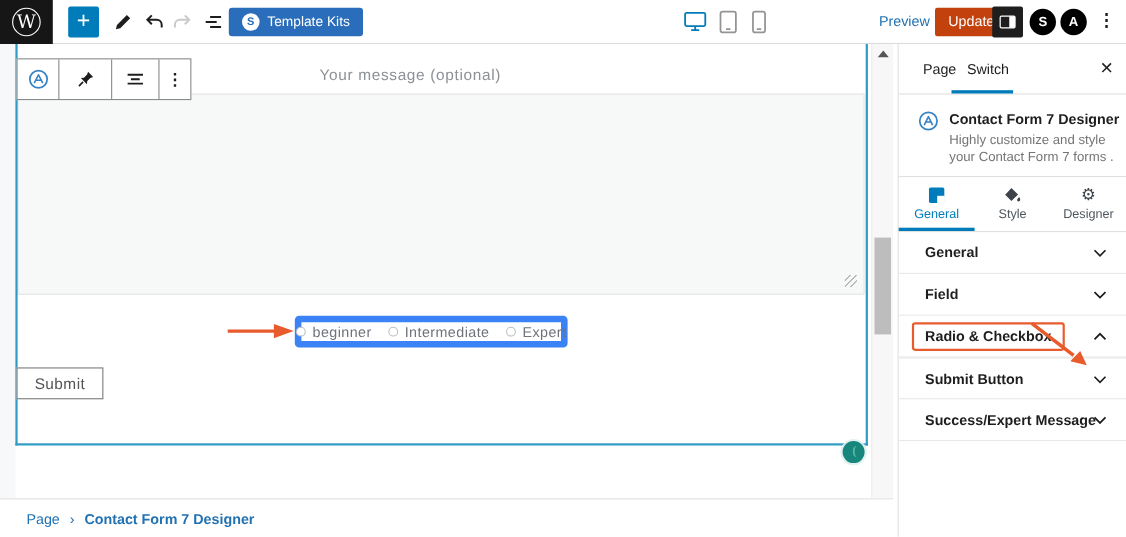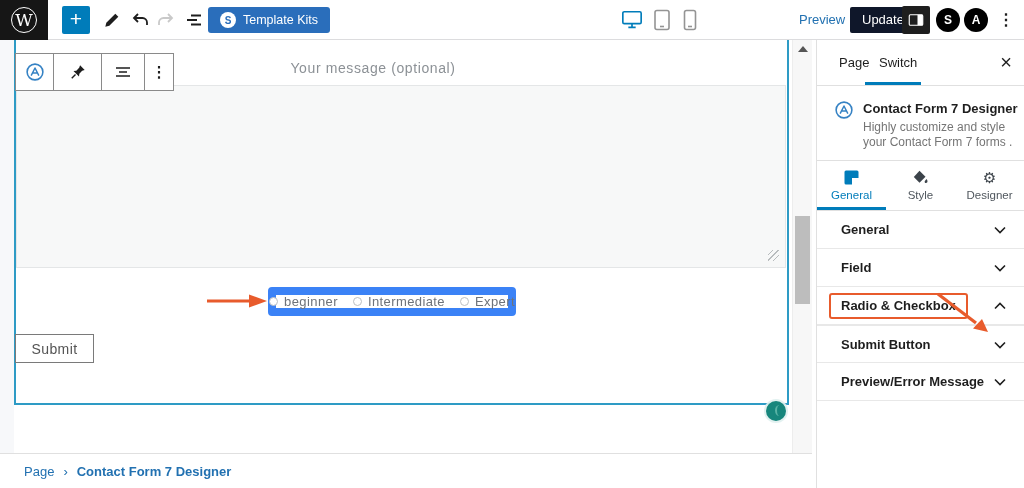--- a/index.html
+++ b/index.html
@@ -9,42 +9,42 @@
 
   
   #topbar { left:0; top:0; width:1024px; height:40px; background:#fff; border-bottom:1px solid #dcdcde; z-index:30; }
   #wp-square { left:0; top:0; width:48px; height:40px; background:#161616; display:flex; align-items:center; justify-content:center; }
   #wp-circ { width:26px; height:26px; border:1.6px solid #fff; border-radius:50%; color:#fff; font-family:"DejaVu Serif", serif; font-size:17px; display:flex; align-items:center; justify-content:center; }
   #plus-btn { left:62px; top:6px; width:28px; height:28px; background:#007cba; border-radius:2px; color:#fff; font-size:21px; line-height:26px; text-align:center; }
   .tool-ic { top:8px; width:24px; height:24px; display:flex; align-items:center; justify-content:center; }
   #tk-btn { left:208px; top:7px; height:26px; background:#2a6ebb; border-radius:3px; color:#fff; font-size:12.5px; display:flex; align-items:center; gap:7px; padding:0 12px; }
   #tk-badge { width:16px; height:16px; background:#fff; border-radius:50%; color:#2a6ebb; font-size:10px; font-weight:bold; display:flex; align-items:center; justify-content:center; }
   .tb-link { top:0; height:40px; line-height:40px; color:#2271b1; font-size:13px; }
-  #update-btn { left:850px; top:7px; height:26px; padding:0 12px; background:#0f172a; color:#fff; font-size:13px; border-radius:2px; line-height:26px; }
+  #update-btn { left:850px; top:7px; height:26px; padding:0 12px; background:#c2410c; color:#fff; font-size:13px; border-radius:2px; line-height:26px; }
   #dark-toggle { left:902px; top:6px; width:28px; height:28px; background:#1e1e1e; border-radius:2px; display:flex; align-items:center; justify-content:center; }
   .blk-circle { top:8px; width:24px; height:24px; background:#000; border-radius:50%; color:#fff; font-size:12px; font-weight:bold; display:flex; align-items:center; justify-content:center; }
   #dots { left:996px; top:8px; width:20px; height:24px; color:#1e1e1e; font-size:16px; letter-spacing:0; text-align:center; line-height:24px; font-weight:bold; }
 
   
   #left-strip { left:0; top:40px; width:14px; height:413px; background:#f7f8fa; }
   .blk-border { background:#2e9bc5; z-index:5; }
   #bb-left  { left:14px; top:40px; width:2px;  height:365px; }
   #bb-right { left:787px; top:40px; width:2px; height:365px; }
   #bb-bot   { left:14px; top:403px; width:775px; height:2px; }
 
   #blk-toolbar { left:15px; top:53px; height:38px; display:flex; background:#fff; border:1px solid #8a8a8a; z-index:10; }
   .bt-cell { height:100%; display:flex; align-items:center; justify-content:center; border-right:1px solid #8a8a8a; }
   .bt-cell:last-child { border-right:none; }
 
   #msg-label { left:15px; top:60px; width:716px; text-align:center; color:#8c9196; font-size:14px; letter-spacing:.6px; }
   #textarea { left:16px; top:85px; width:770px; height:183px; background:#f7f8f8; border:1px solid #e4e6e7; }
   #resize-handle { right:6px; bottom:6px; width:11px; height:11px; position:absolute;
     background:repeating-linear-gradient(135deg, transparent 0 3px, #b8bcbe 3px 4px); }
 
-  #radio-group { left:268px; top:287px; width:248px; height:29px; border:8px solid #3b82f6; border-radius:4px;
+  #radio-group { left:268px; top:287px; width:248px; height:29px; border:6px solid #3b82f6; border-radius:4px;
     display:flex; align-items:center; justify-content:center; gap:15px; background:#fff; z-index:6; }
   .radio-item { display:flex; align-items:center; gap:6px; }
   .radio-circ { width:9px; height:9px; border:1.4px solid #bcbfc2; border-radius:50%; background:#fff; }
   .radio-lbl { font-size:13px; color:#6e737a; letter-spacing:.4px; }
 
   #submit-btn { left:15px; top:334px; width:79px; height:29px; background:#fff; border:1px solid #7a7a7a;
     color:#545454; font-size:14px; display:flex; align-items:center; justify-content:center; letter-spacing:.4px; z-index:6; }
 
   #teal-dot { left:766px; top:401px; width:20px; height:20px; border-radius:50%; background:#17867c;
     box-shadow:0 0 0 2px rgba(223,240,238,.9); z-index:7; }
@@ -300,21 +300,21 @@
 
 
   <div class="panel-row" style="border-top:1px solid #e8e8e8">
     <span class="panel-lbl">Submit Button</span>
     <svg class="chev" width="12" height="8" viewBox="0 0 12 8">
       <path d="M1 1.5 L6 6.5 L11 1.5" fill="none" stroke="#1e1e1e" stroke-width="1.6"></path>
     </svg>
   </div>
 
   <div class="panel-row">
-    <span class="panel-lbl">Preview/Error Message</span>
+    <span class="panel-lbl">Success/Expert Message</span>
     <svg class="chev" width="12" height="8" viewBox="0 0 12 8">
       <path d="M1 1.5 L6 6.5 L11 1.5" fill="none" stroke="#1e1e1e" stroke-width="1.6"></path>
     </svg>
   </div>
 </div>
 
 <svg id="sb-arrow2" class="abs" width="70" height="50" viewBox="0 0 70 50">
   <path d="M8 4 L46 33" stroke="#e85b2c" stroke-width="3.2"></path>
   <path d="M58 42 L43 38.5 L52 29 Z" fill="#e85b2c"></path>
 </svg>

